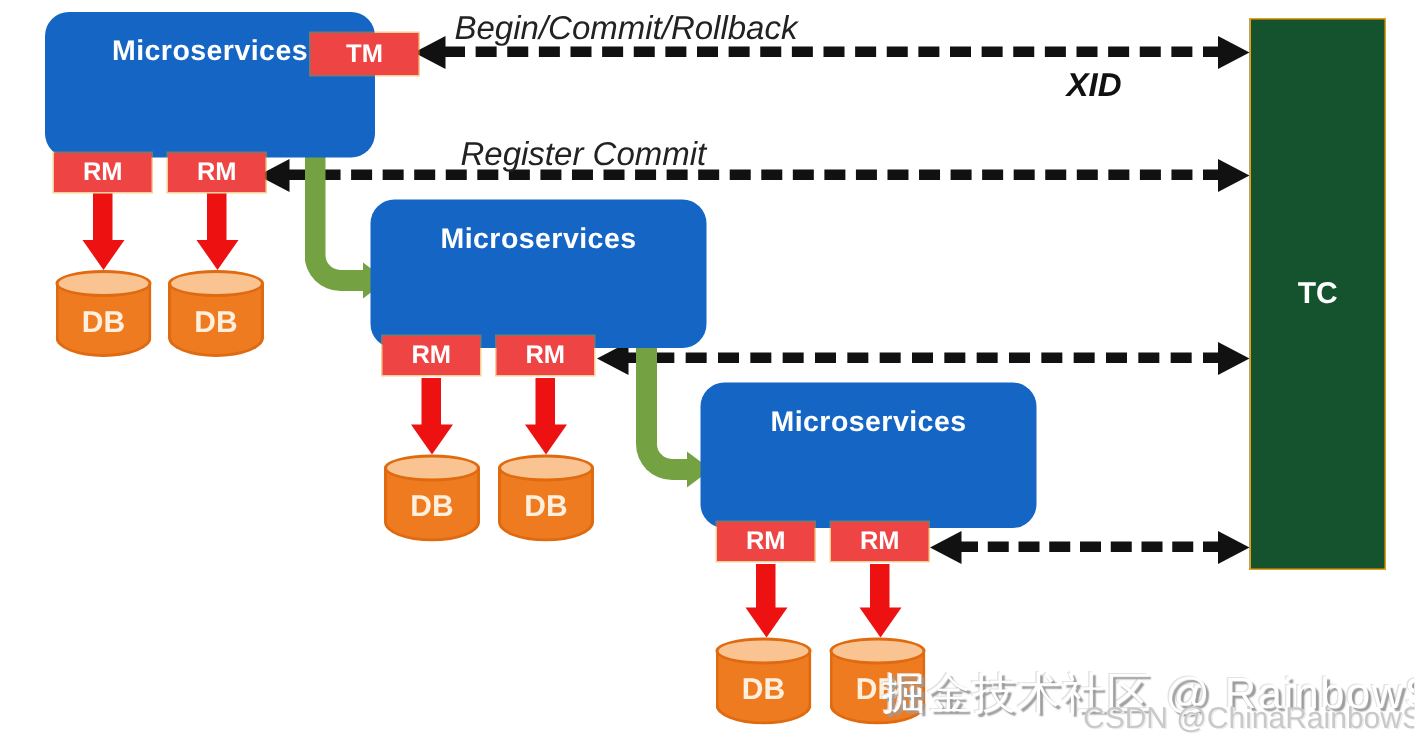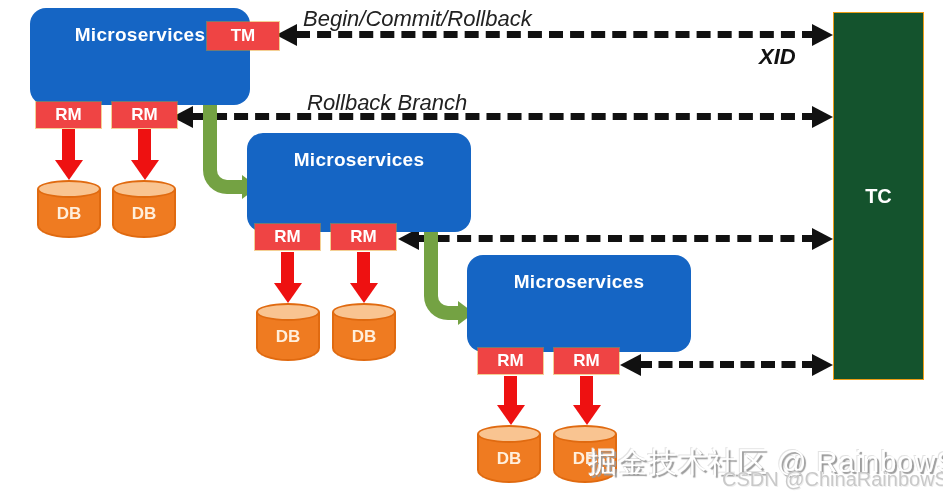--- a/index.html
+++ b/index.html
@@ -32,21 +32,21 @@
     position:absolute;left:0;right:0;top:9px;bottom:0;background:#EF7B21;
     border:2px solid #E06A10;border-top:none;
     border-radius:0 0 32px 32px / 0 0 13px 13px;box-sizing:border-box;
   }
   .cyl-top{
     position:absolute;left:0;right:0;top:0;height:18px;background:#F9C491;
     border:2px solid #E06A10;border-radius:50%;box-sizing:border-box;
   }
   .cyl-label{
     position:absolute;left:0;right:0;top:24px;text-align:center;
-    color:#FFEFDC;font-weight:bold;font-size:17px;
+    color:#FFEFDC;font-weight:bold;font-size:20px;
   }
   
   .red-stem{position:absolute;width:13px;background:#EE1111;}
   .red-head{
     position:absolute;width:0;height:0;
     border-left:14px solid transparent;border-right:14px solid transparent;
     border-top:20px solid #EE1111;
   }
   
   .dash-line{position:absolute;height:0;border-top:7px dashed #111;}
@@ -66,21 +66,21 @@
     border-left:14px solid #74A243;border-bottom:14px solid #74A243;
     border-bottom-left-radius:24px;
   }
   .green-head{
     position:absolute;width:0;height:0;
     border-top:12px solid transparent;border-bottom:12px solid transparent;
     border-left:16px solid #74A243;
   }
   
   .lbl{position:absolute;color:#222;font-size:22px;white-space:nowrap;font-style:italic;}
-  .lbl-bold{font-weight:bold;color:#111;margin-left:48px;}
+  .lbl-bold{font-weight:bold;color:#111;}
   
   .wm1{
     position:absolute;color:#fff;font-size:29px;white-space:nowrap;
     text-shadow:2px 2px 1px #9b9b9b,-1px -1px 0 #e3e3e3;letter-spacing:1px;
   }
   .wm2{
     position:absolute;color:#c9c9c9;font-size:20px;white-space:nowrap;
     text-shadow:1px 1px 0 #efefef;
   }
 </style>
@@ -196,18 +196,18 @@
     <div class="cyl-top"></div>
     <div class="cyl-label">DB</div>
   </div>
 
   <div class="tc" style="left:833px;top:12px;width:89px;height:366px;">
     <span>TC</span>
   </div>
 
   <div class="lbl" style="left:303px;top:6px;">Begin/Commit/Rollback</div>
   <div class="lbl lbl-bold" style="left:711px;top:44px;">XID</div>
-  <div class="lbl" style="left:307px;top:90px;">Rollback Branch</div>
+  <div class="lbl" style="left:307px;top:90px;">Register Commit</div>
 
   <div class="wm1" style="left:588px;top:443px;">掘金技术社区 @ RainbowSea</div>
   <div class="wm2" style="left:722px;top:468px;">CSDN @ChinaRainbowSea</div>
 
 </div>
 
 </body></html>

